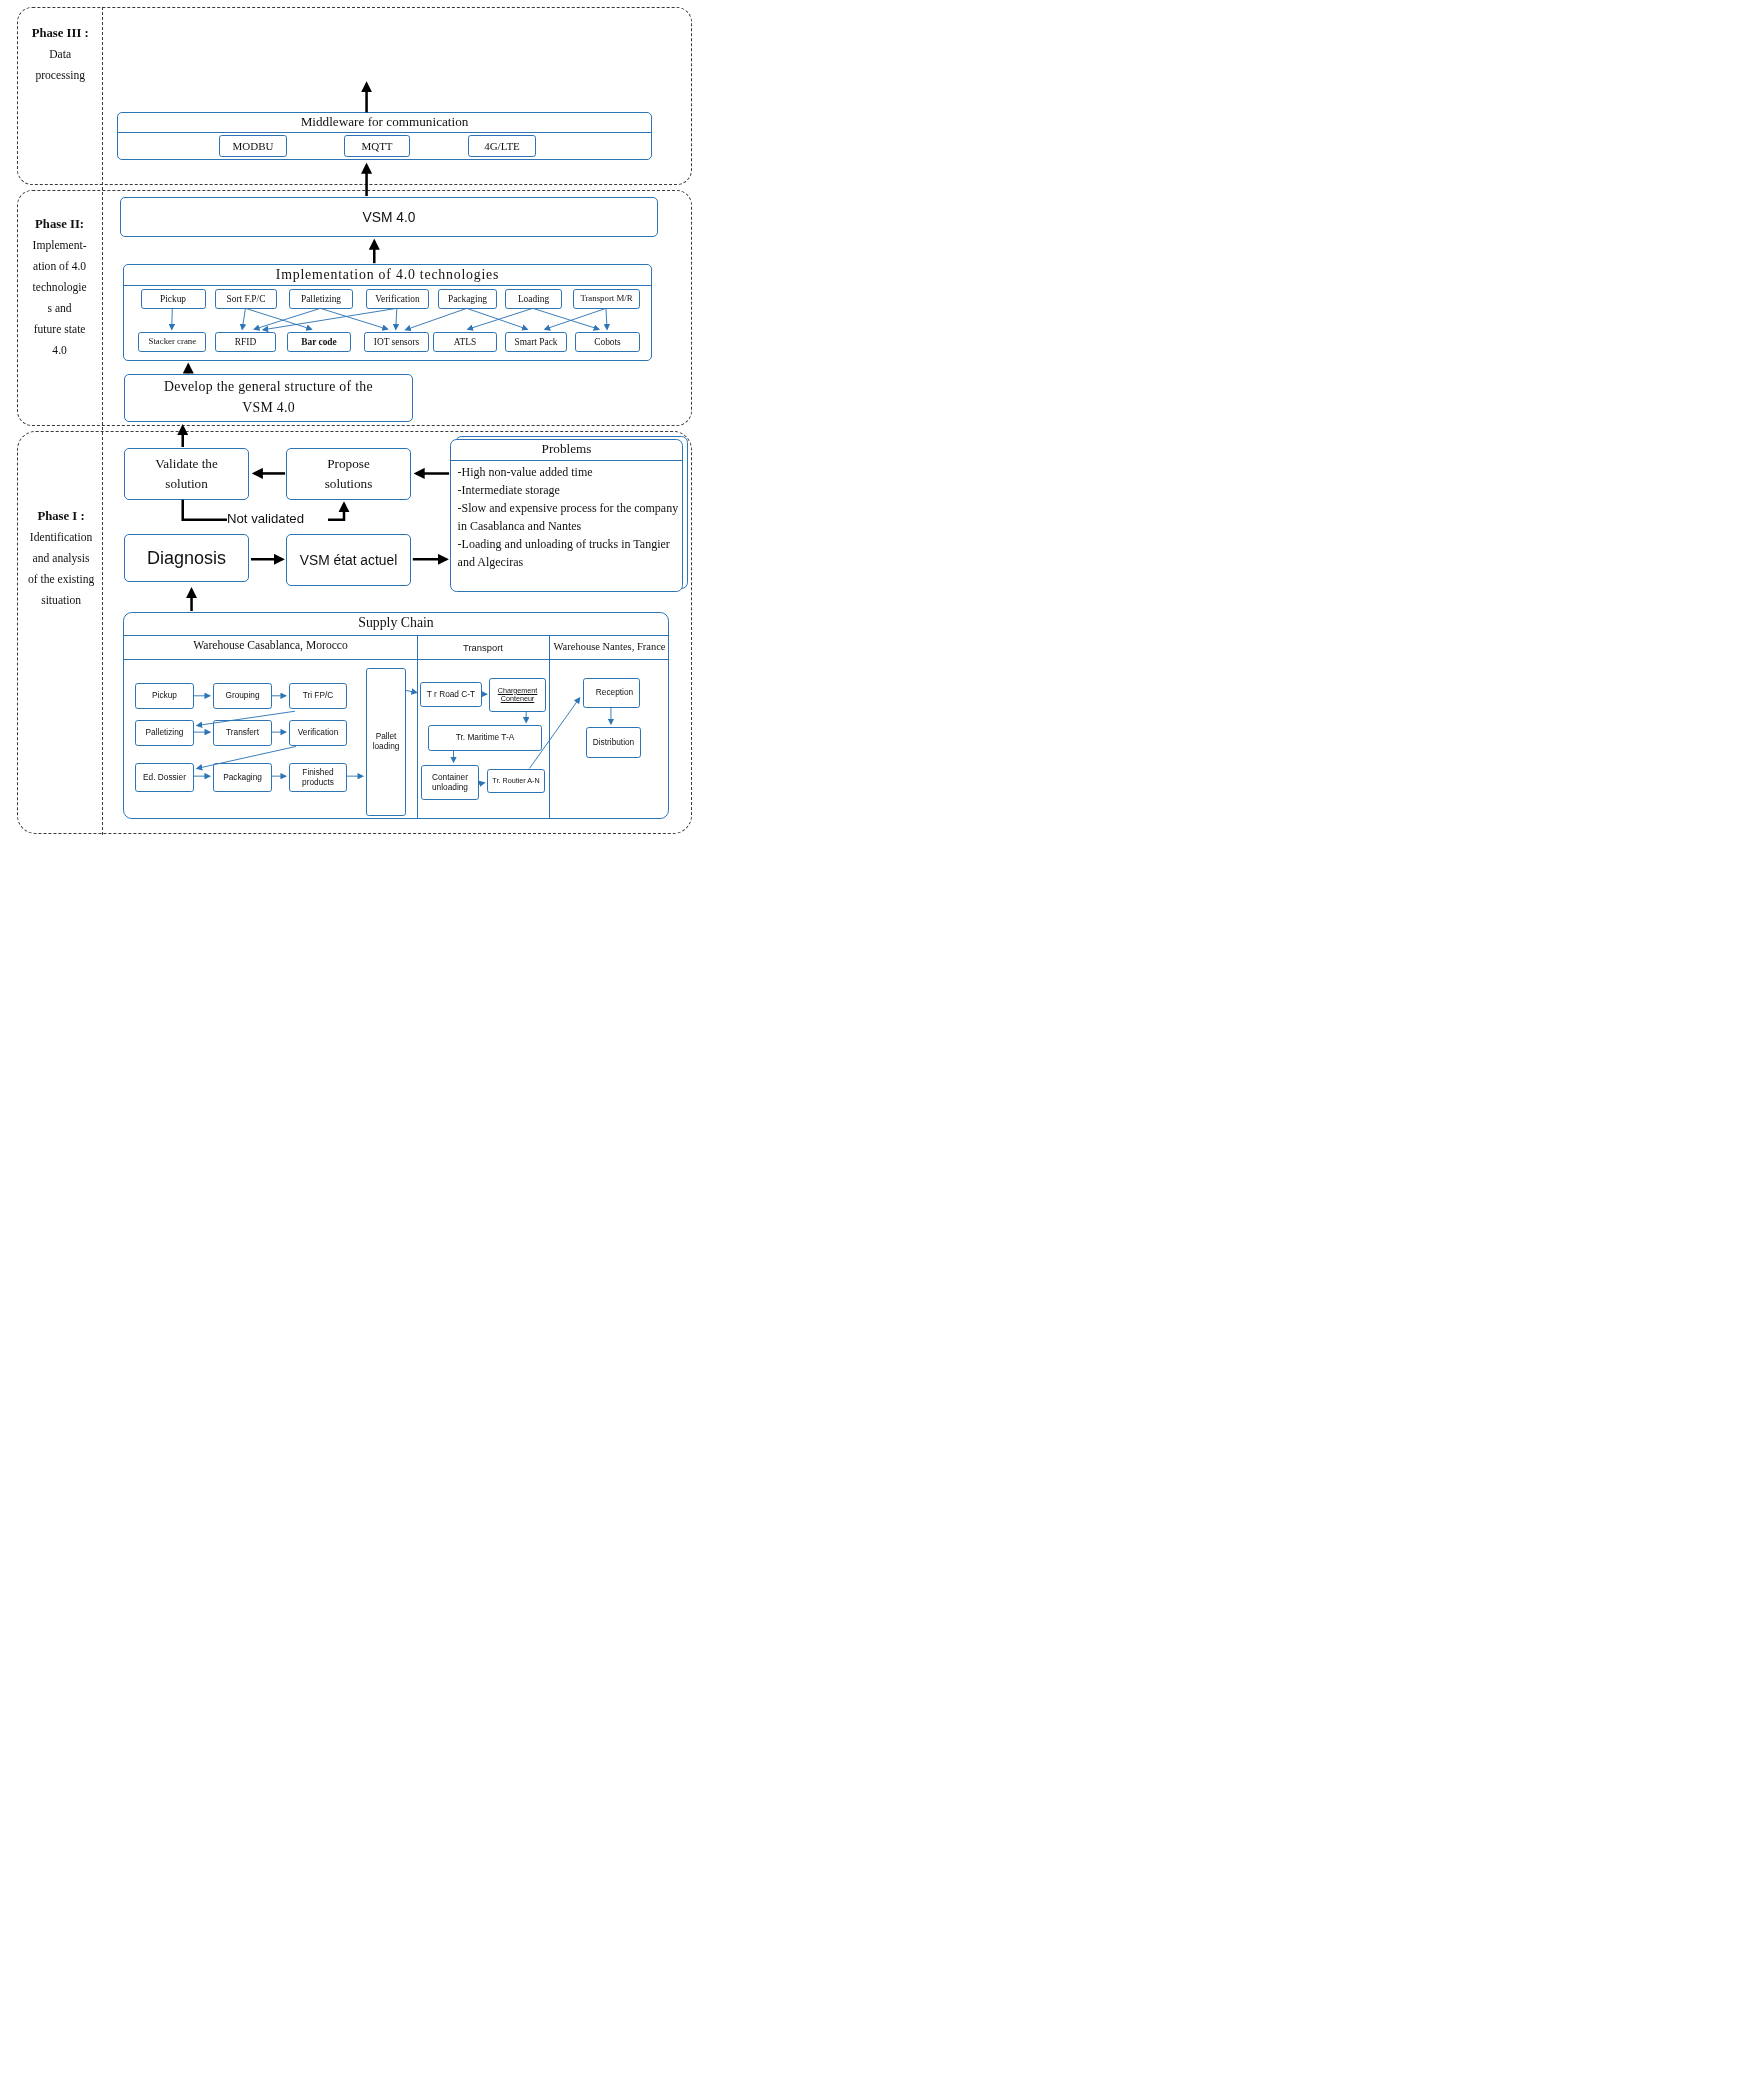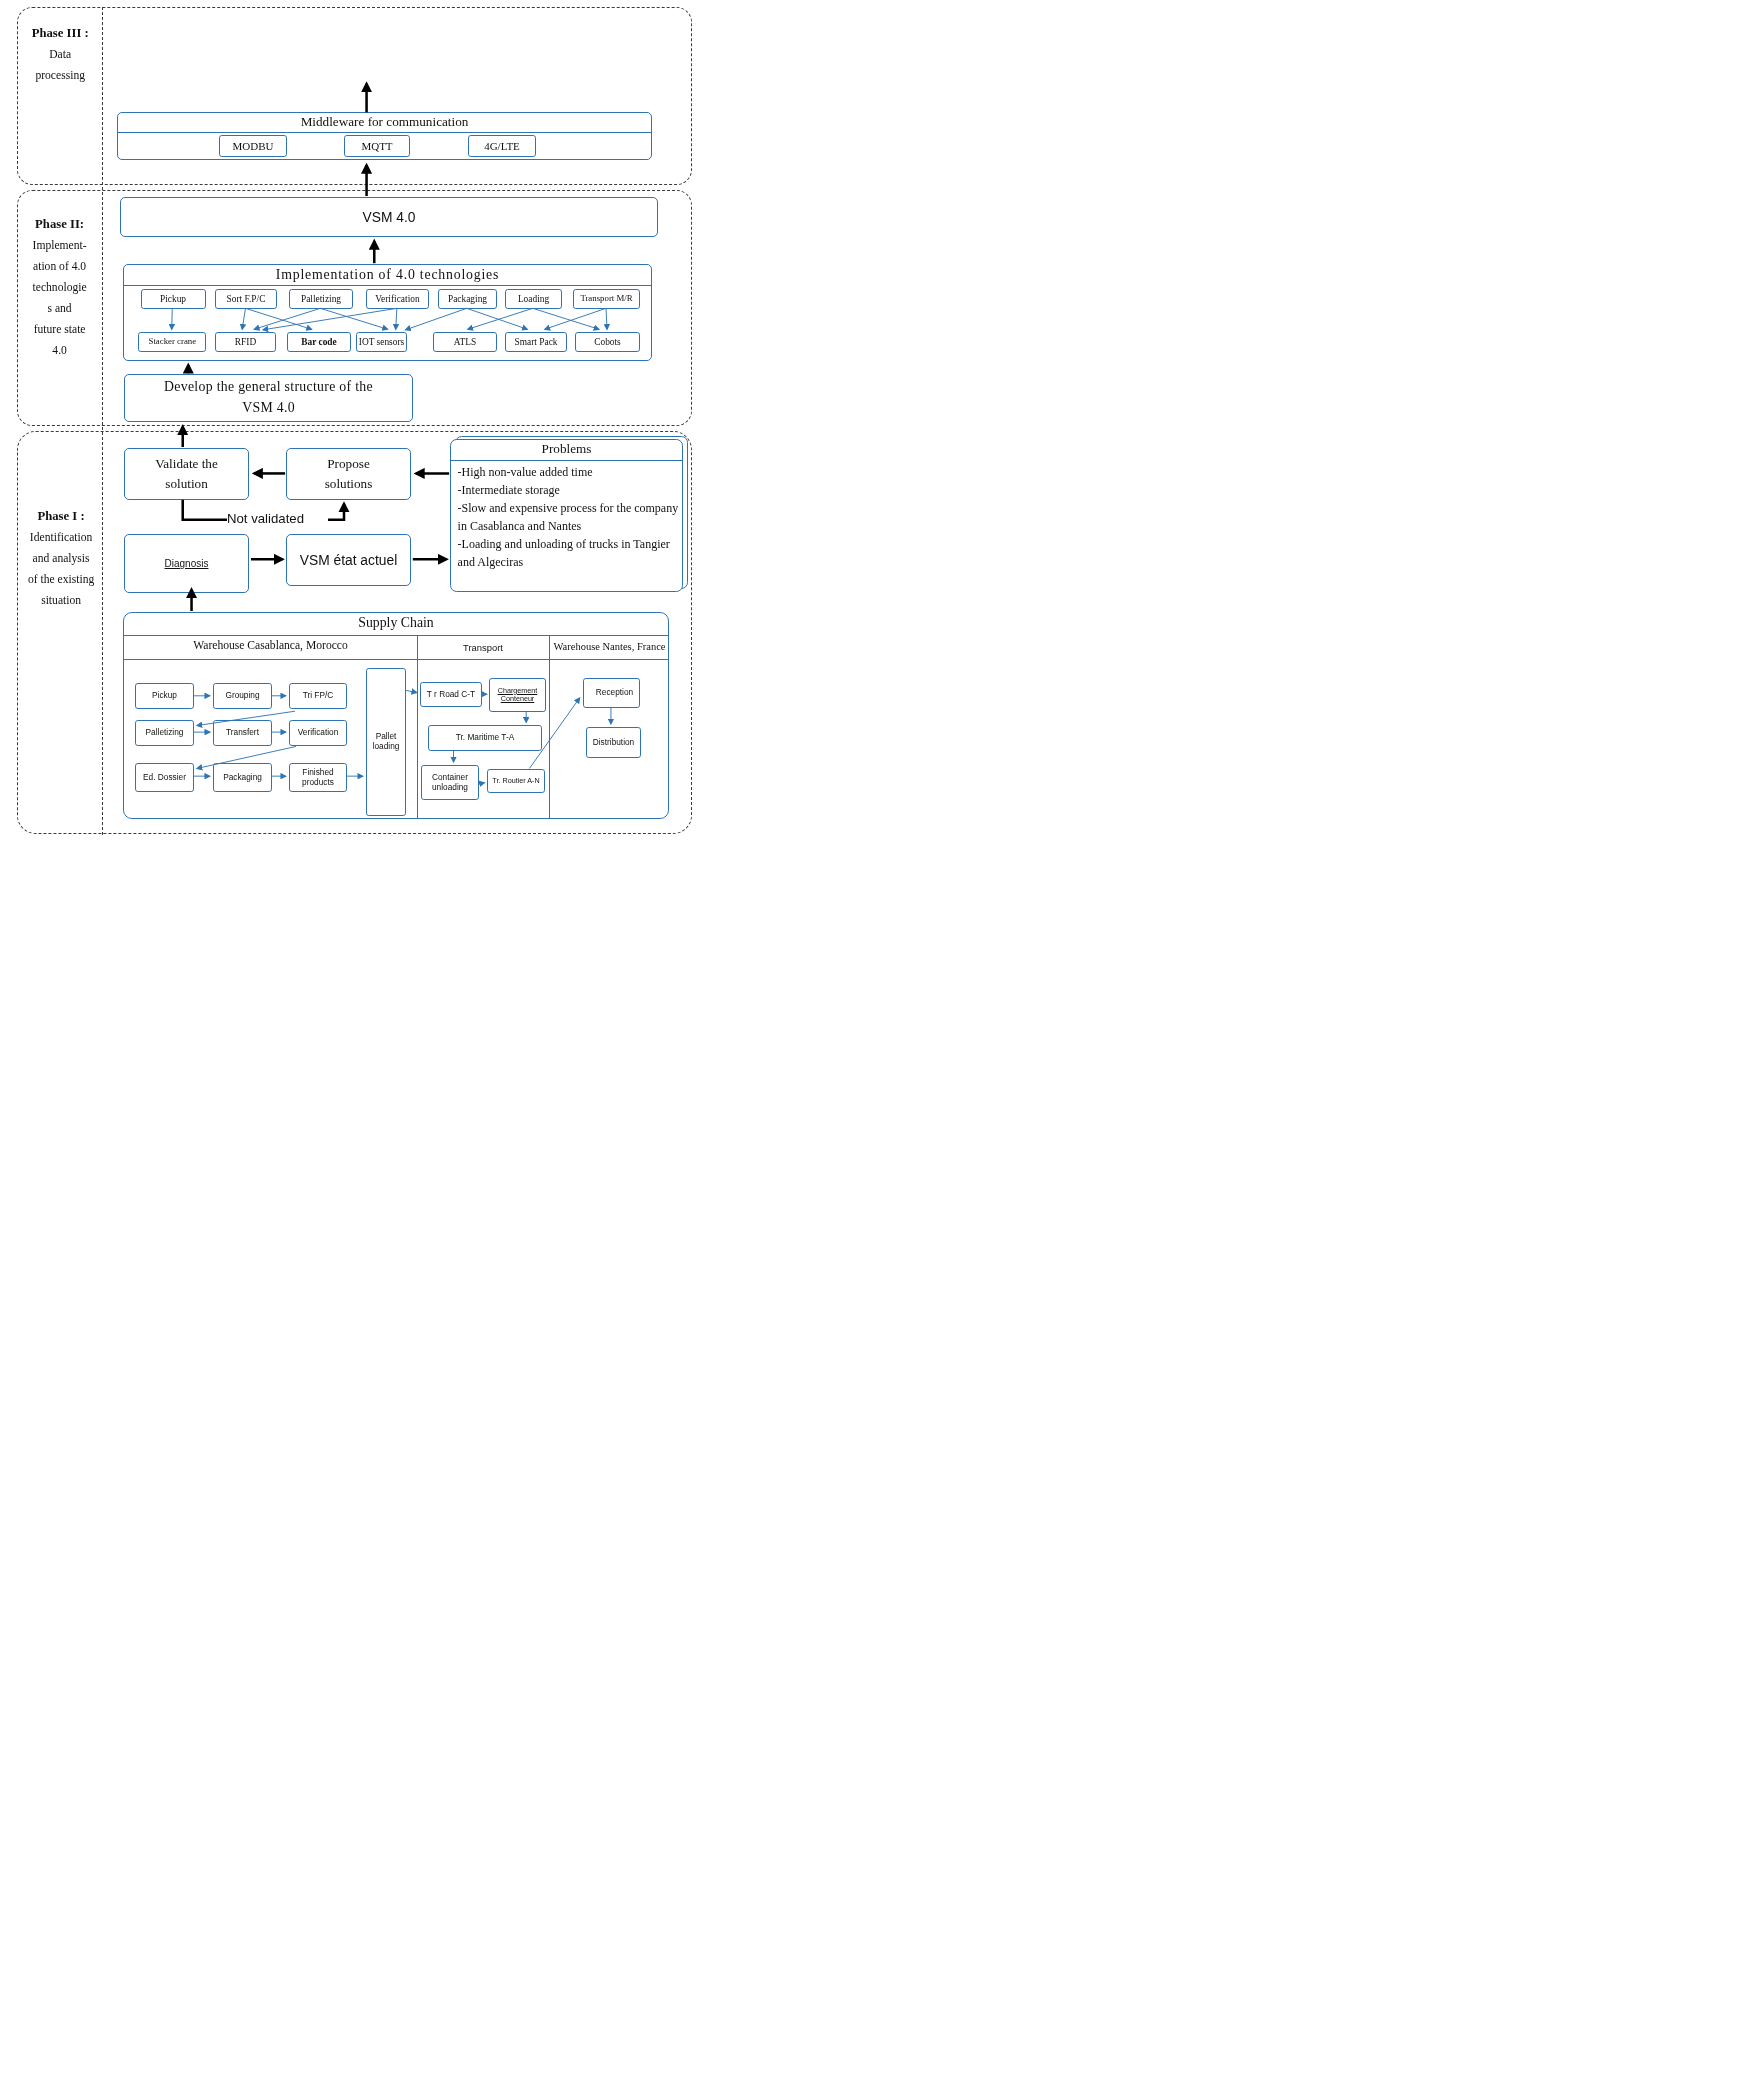--- a/index.html
+++ b/index.html
@@ -82,21 +82,21 @@
     <div class="cell" style="left:16.5px;top:24px;width:65px;height:20px;">Pickup</div>
     <div class="cell" style="left:91px;top:24px;width:62px;height:20px;">Sort F.P/C</div>
     <div class="cell" style="left:165px;top:24px;width:64px;height:20px;">Palletizing</div>
     <div class="cell" style="left:242px;top:24px;width:63px;height:20px;">Verification</div>
     <div class="cell" style="left:314px;top:24px;width:59px;height:20px;">Packaging</div>
     <div class="cell" style="left:381px;top:24px;width:57px;height:20px;">Loading</div>
     <div class="cell" style="left:449px;top:24px;width:67px;height:20px;font-size:8.8px;">Transport M/R</div>
     <div class="cell" style="left:14.3px;top:67px;width:68px;height:20px;font-size:8.8px;">Stacker crane</div>
     <div class="cell" style="left:91px;top:67px;width:61px;height:20px;">RFID</div>
     <div class="cell" style="left:163px;top:67px;width:64px;height:20px;font-weight:bold;">Bar code</div>
-    <div class="cell" style="left:232px;top:67px;width:51px;height:20px;">IOT sensors</div>
+    <div class="cell" style="left:240px;top:67px;width:65px;height:20px;">IOT sensors</div>
     <div class="cell" style="left:309px;top:67px;width:64px;height:20px;">ATLS</div>
     <div class="cell" style="left:381px;top:67px;width:62px;height:20px;">Smart Pack</div>
     <div class="cell" style="left:451px;top:67px;width:65px;height:20px;">Cobots</div>
   </div>
 
   <div class="box centerflex" style="left:124px;top:374px;width:289px;height:48px;font-size:13.8px;padding:0 32px;line-height:1.5;letter-spacing:0.3px;">Develop the general structure of the VSM 4.0</div>
 
   <div class="box centerflex" style="left:124px;top:448px;width:125px;height:52px;font-size:13.2px;padding:0 17.6px;line-height:1.5;">Validate the solution</div>
 
   <div class="box centerflex" style="left:286px;top:448px;width:125px;height:52px;font-size:13.2px;padding:0 29px;line-height:1.5;">Propose solutions</div>
@@ -108,21 +108,21 @@
     <div style="position:absolute;left:6.6px;right:3.3px;top:23px;">
       <div class="p-item">-High non-value added time</div>
       <div class="p-item">-Intermediate storage</div>
       <div class="p-item">-Slow and expensive process for the company in Casablanca and Nantes</div>
       <div class="p-item">-Loading and unloading of trucks in Tangier and Algeciras</div>
     </div>
   </div>
 
   <div class="nv" style="left:227px;top:511px;width:101px;">Not validated</div>
 
-  <div class="box centerflex sans" style="left:124px;top:534px;width:125px;height:59px;font-size:10px;text-decoration:underline;">Diagnosis</div>
+  <div class="box centerflex sans" style="left:124px;top:534px;width:125px;height:48px;font-size:18px;">Diagnosis</div>
 
   <div class="box centerflex sans" style="left:286px;top:534px;width:125px;height:52px;font-size:13.8px;">VSM état actuel</div>
 
   <div class="box" style="left:123px;top:612px;width:546px;height:207px;border-radius:8.8px;">
     <div class="btitle" style="top:2.2px;font-size:13.8px;">Supply Chain</div>
     <div class="hline" style="top:22px;"></div>
     <div class="hline" style="top:46px;"></div>
     <div class="vline" style="left:293px;top:22px;height:184px;"></div>
     <div class="vline" style="left:425px;top:22px;height:184px;"></div>
     <div class="btitle" style="left:0;width:293px;right:auto;top:26.4px;font-size:11.6px;">Warehouse Casablanca, Morocco</div>

